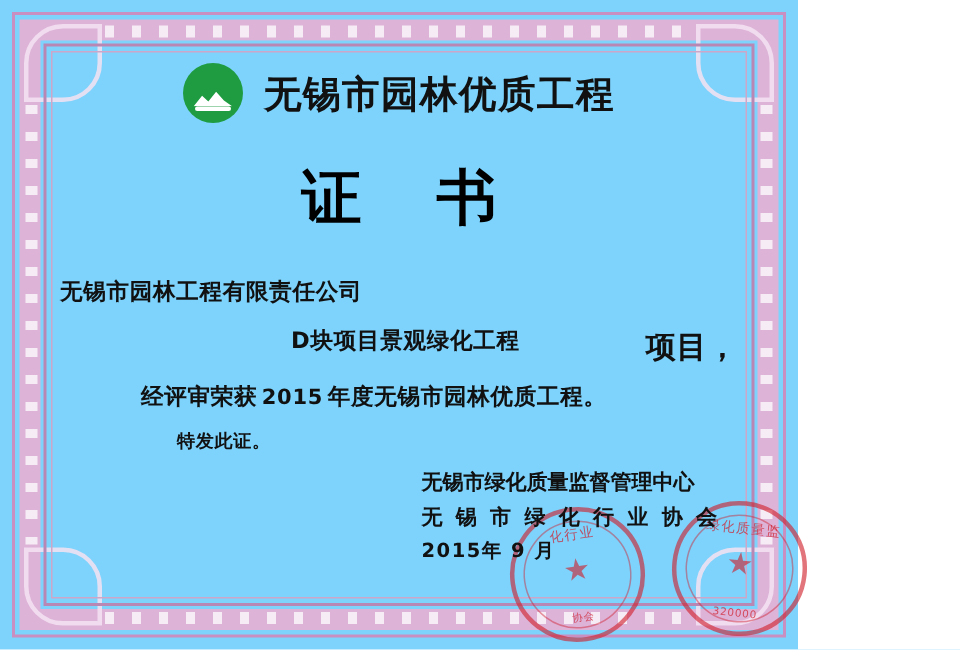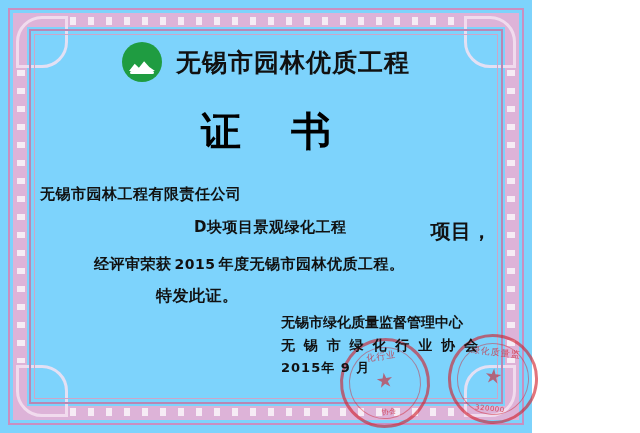--- a/index.html
+++ b/index.html
@@ -193,22 +193,22 @@
     font-weight: bold;
     letter-spacing: .5px;
   }
   .line-award .year {
     font-family: "DejaVu Sans", sans-serif;
     font-size: 14px;
     padding: 0 3px;
   }
   .line-note {
     margin-top: 12px;
-    margin-left: 116px;
-    font-size: 16px;
+    margin-left: 78px;
+    font-size: 12px;
     font-weight: bold;
     letter-spacing: .5px;
   }
 
   
   .sign-block {
     position: absolute;
     right: 12px;
     bottom: 16px;
     text-align: left;

